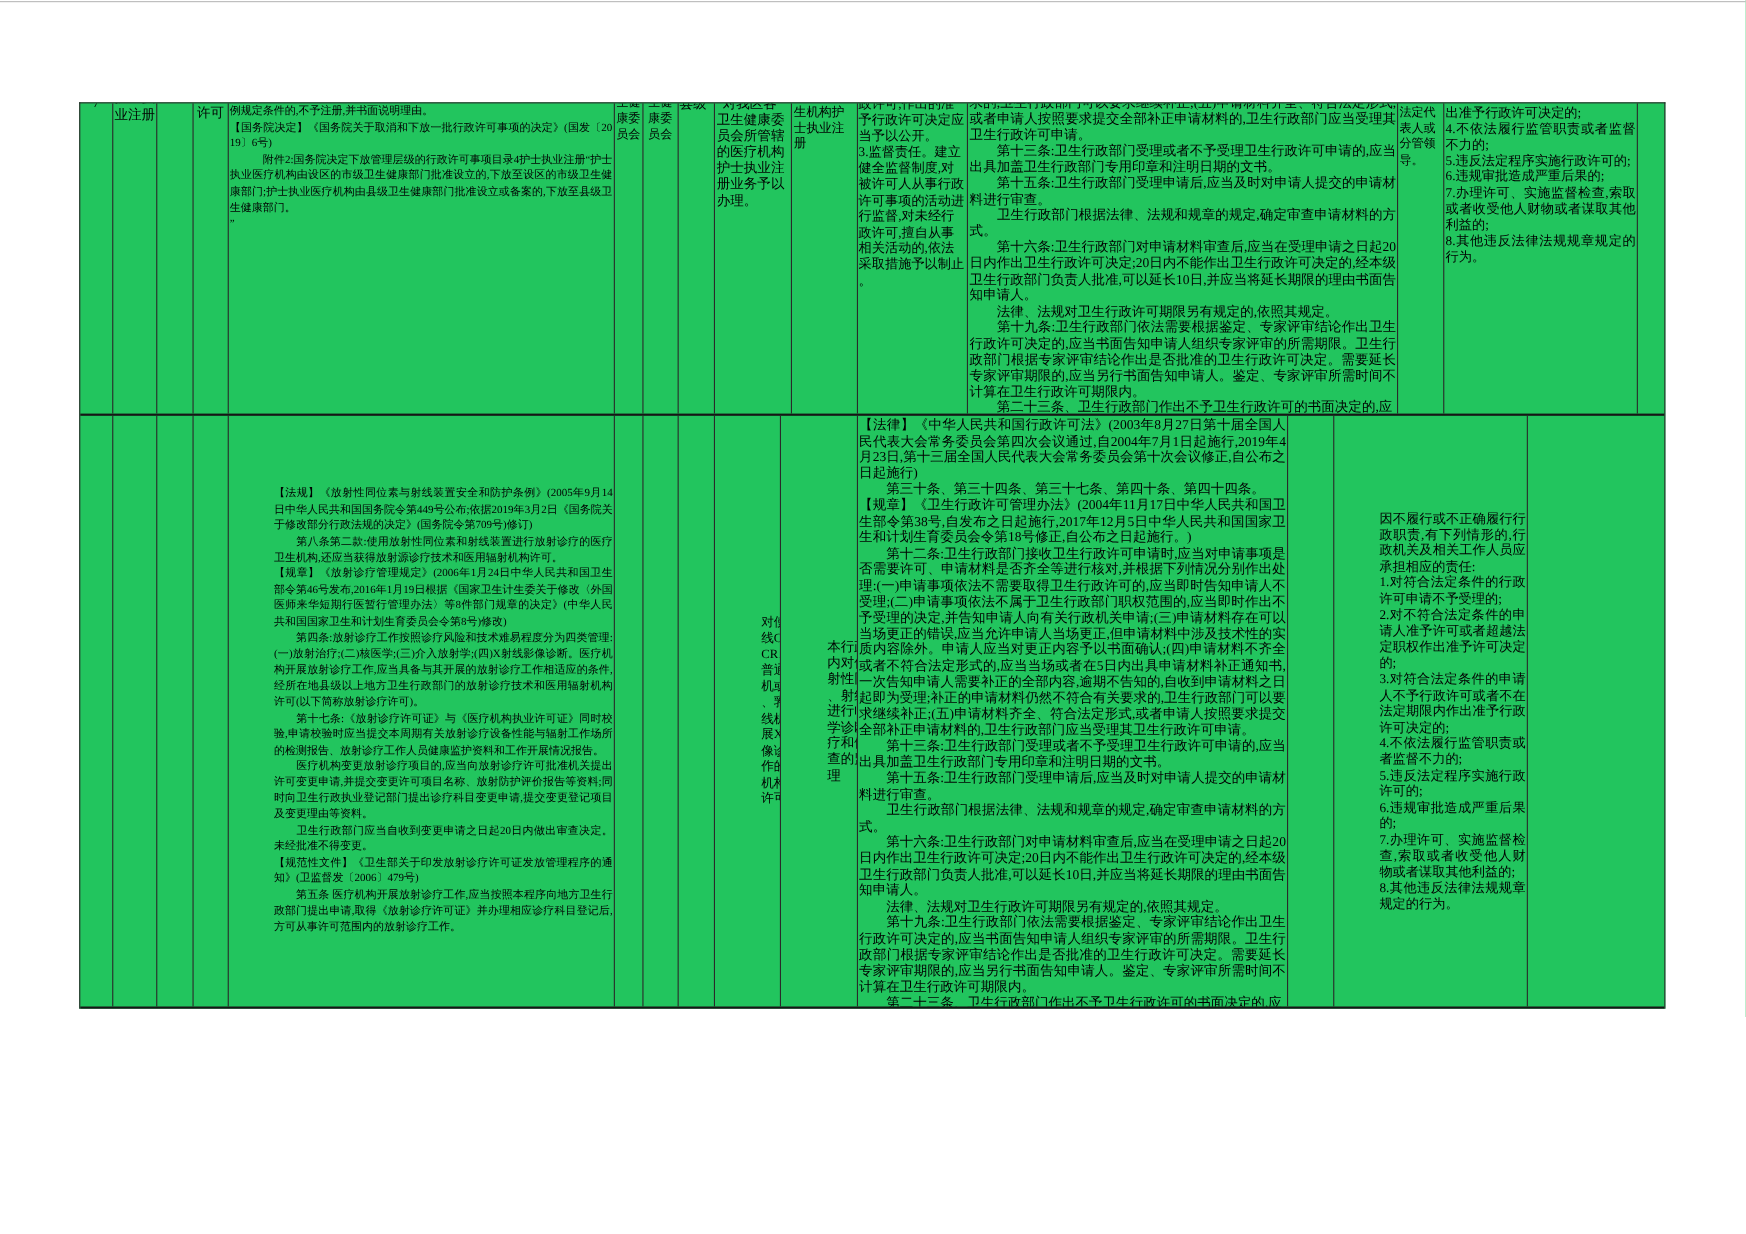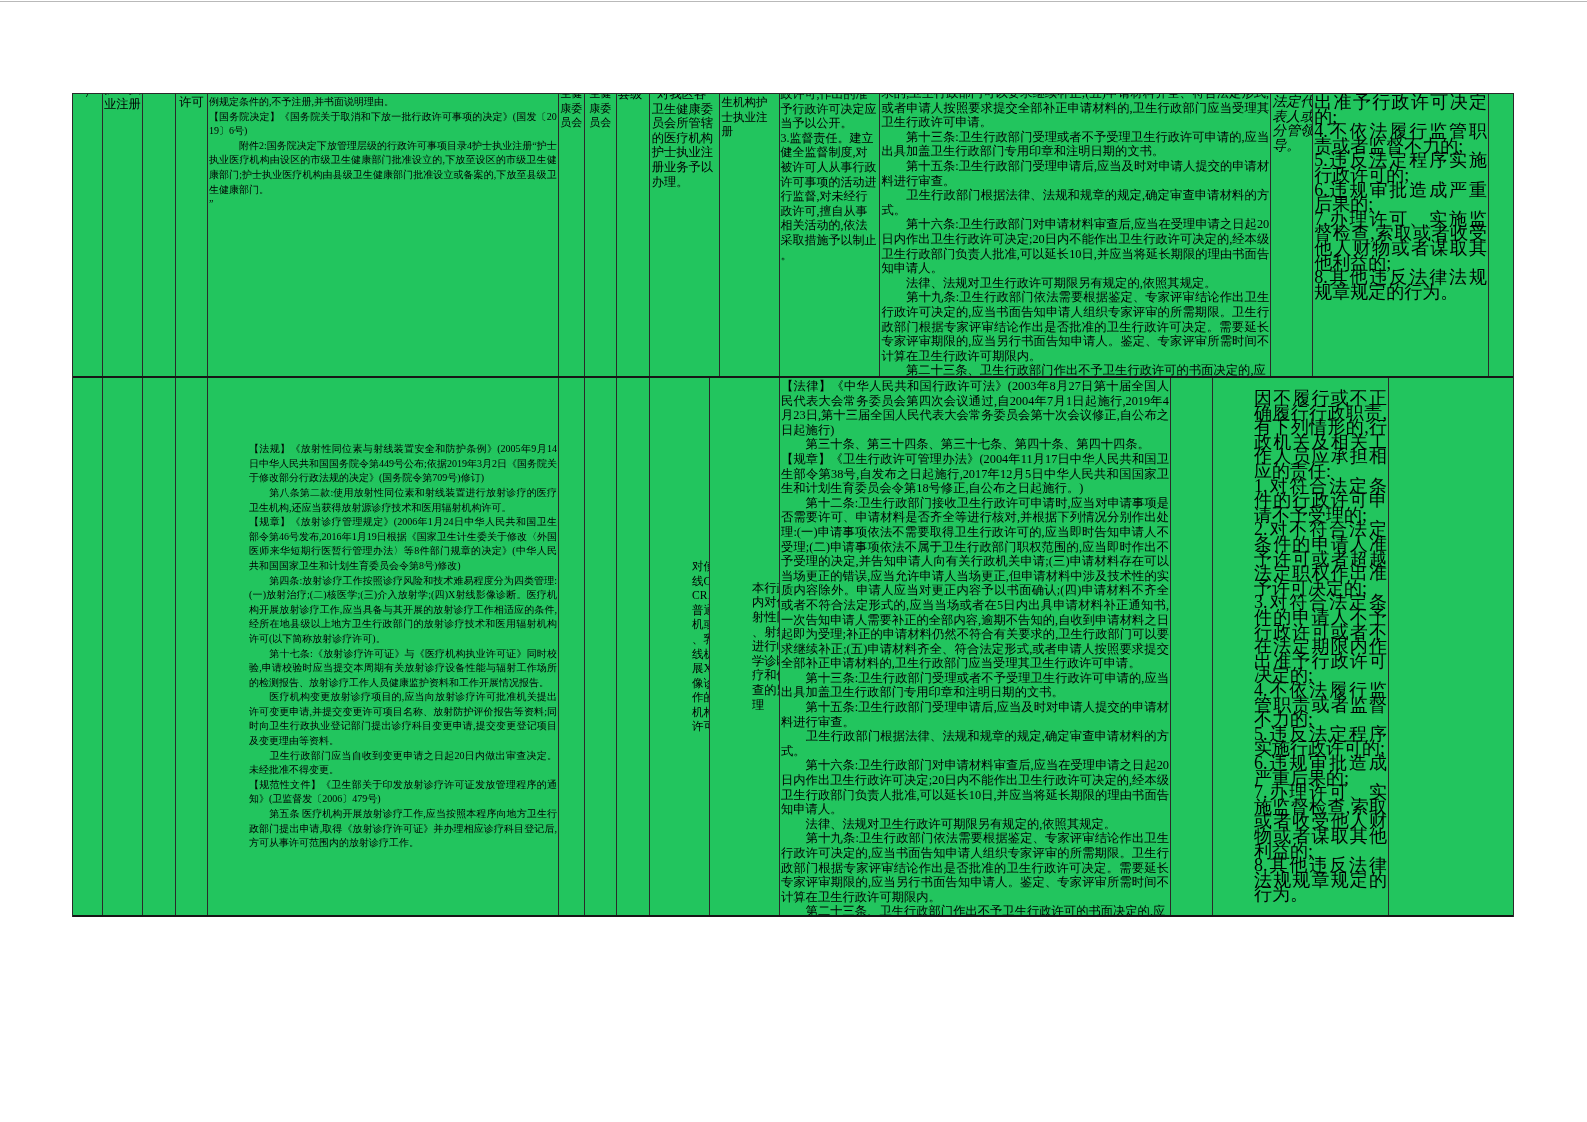--- a/index.html
+++ b/index.html
@@ -30,22 +30,22 @@
   .c3{width:33px;}
   .c4{width:32px;text-align:center;}
   .c5{width:351px;font-size:10px;}
   .c6{width:26px;font-size:11px;padding:0;}
   .c7{width:32px;font-size:11px;padding:0 2px;}
   .c8{width:33px;text-align:left;}
   .c9{width:60px;font-size:11.5px;padding:1px 0 1px 2px;}
   .c10{width:70px;padding:1px 0 1px 2px;}
   .c11{width:101px;font-size:12px;}
   .c12{width:391px;}
-  .c13{width:42px;font-size:14px;font-style:italic;}
-  .c14{width:176px;font-size:18px;}
+  .c13{width:42px;font-size:11px;}
+  .c14{width:176px;font-size:12px;}
   .c15{width:24px;}
   .pre{white-space:pre;}
   .flow{white-space:pre-wrap;text-align:justify;word-break:break-all;}
   .vcenter{display:flex;flex-direction:column;justify-content:center;height:100%;box-sizing:border-box;margin-left:40px;}
   .hcenter{text-align:center;}
   
   .clip8{margin-top:-8px;}
   .clip9{margin-top:-9px;}
   .clip13{margin-top:-13px;}
 </style>

